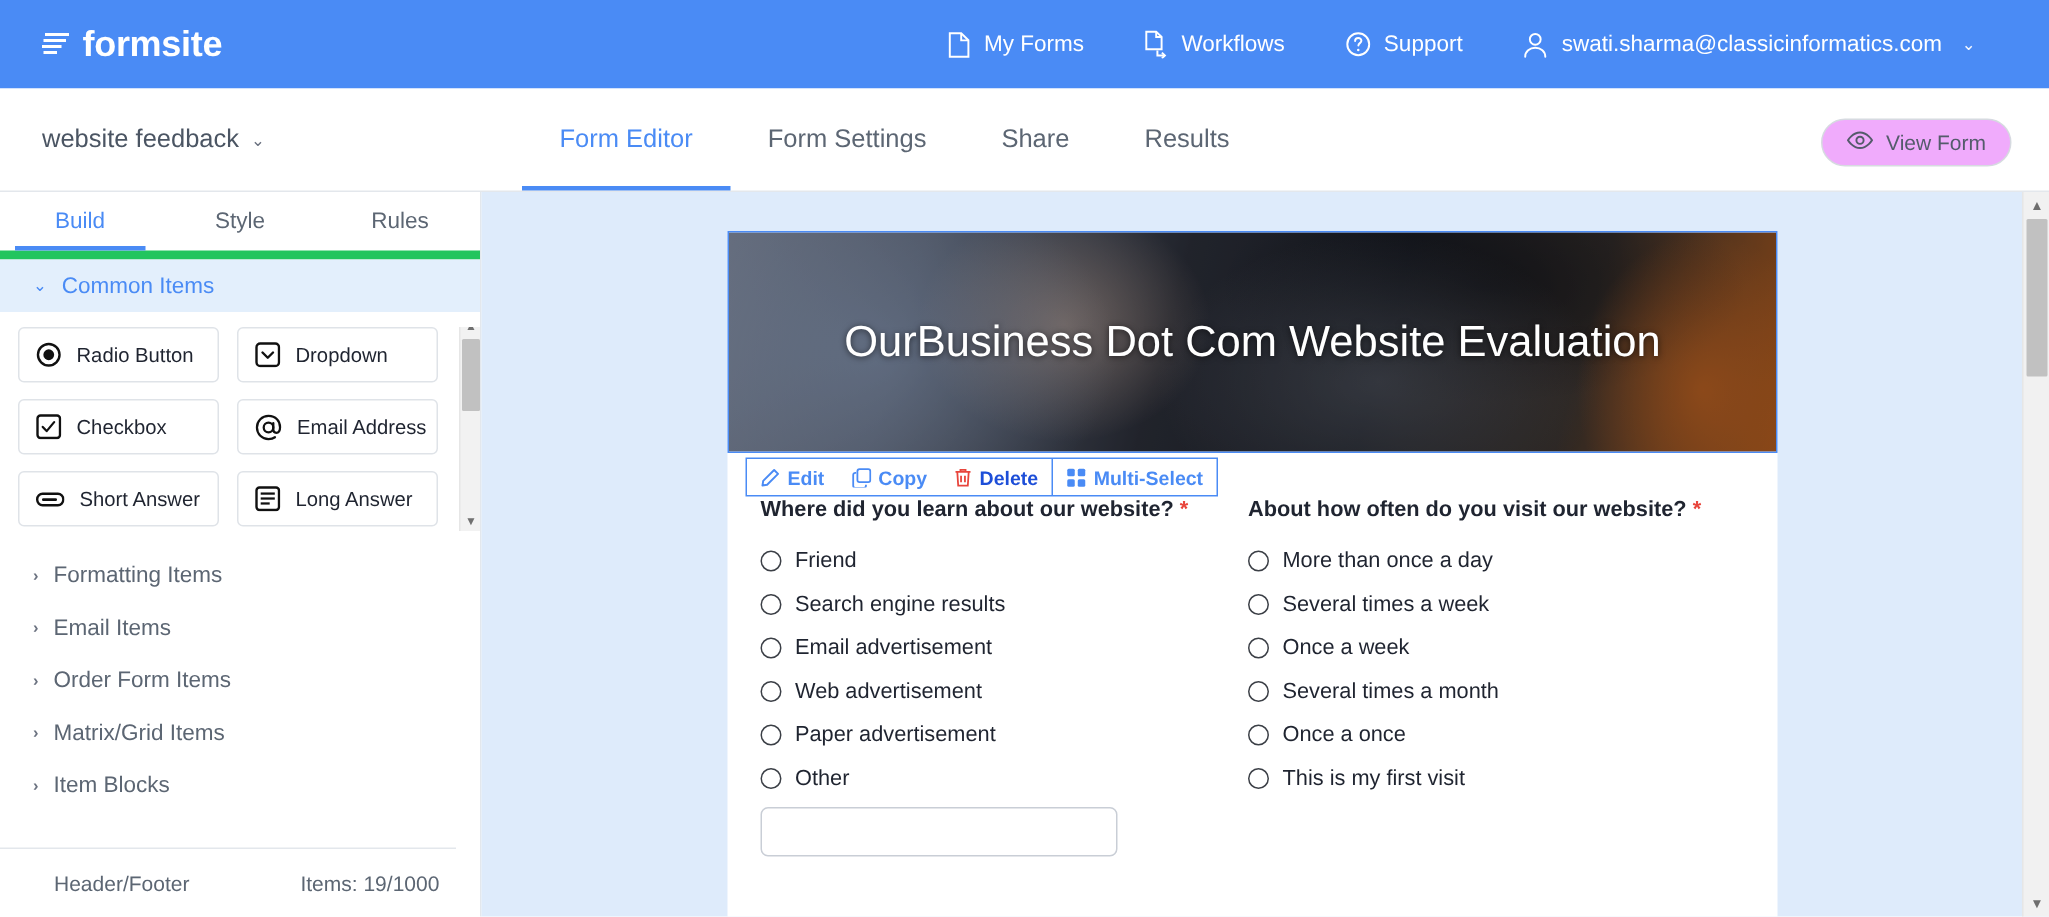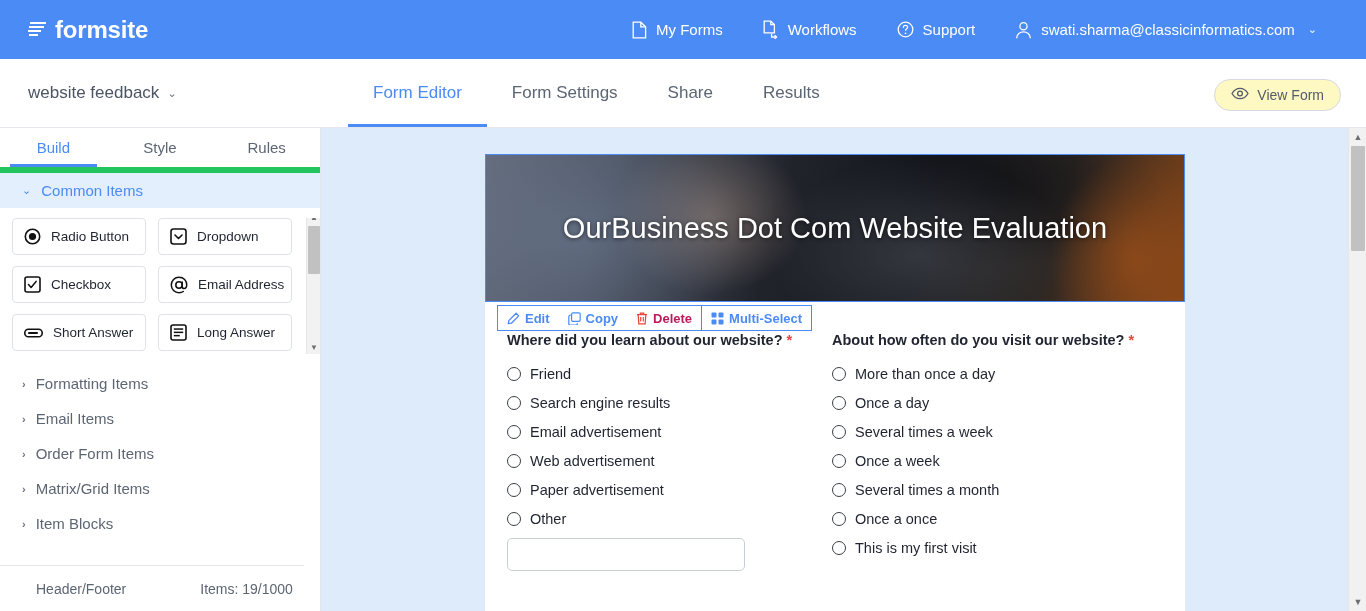--- a/index.html
+++ b/index.html
@@ -66,21 +66,21 @@
   }
   .tab.active { color: #4a8bf5; }
   .tab.active::after {
     content: ""; position: absolute; left: 0; right: 0; bottom: 0;
     height: 3px; background: #4a8bf5;
   }
   .viewform-btn {
     position: absolute; right: 25px; top: 79px;
     height: 32px; padding: 0 16px;
     border: 1px solid #d6dae0; border-radius: 17px;
-    background: #fef9c3; color: #545b6b; font-size: 14px;
+    background: #f0abfc; color: #545b6b; font-size: 14px;
     display: flex; align-items: center; gap: 8px; cursor: pointer;
   }
 
   
   .sidebar {
     position: absolute; left: 0; top: 128px;
     width: 321px; height: 483px;
     background: #ffffff;
     border-right: 1px solid #e3e7ec;
   }
@@ -190,21 +190,21 @@
     position: absolute; left: 12px; top: 151px;
     height: 26px; display: flex; align-items: stretch;
     background: #ffffff; border: 1px solid #4a8bf5;
     z-index: 6;
   }
   .etb {
     display: flex; align-items: center; gap: 5px;
     padding: 0 9px; font-size: 13px; font-weight: bold;
     color: #4a8bf5; cursor: pointer; white-space: nowrap;
   }
-  .etb.delete { color: #be185d; }
+  .etb.delete { color: #1d4ed8; }
   .etb.sep { border-left: 1px solid #4a8bf5; }
   .etb svg { display: block; }
 
   .questions {
     position: absolute; left: 0; top: 178px; width: 700px;
     padding: 0 22px;
     display: flex;
   }
   .qcol { width: 325px; }
   .qcol.right { margin-left: 0; }
@@ -539,24 +539,20 @@
         <div class="q-title">
           <span>About how often do you visit our website?</span>
           <span class="req">*</span>
         </div>
         <div class="opt">
           <span class="radio"></span>
           <span>More than once a day</span>
         </div>
         <div class="opt">
           <span class="radio"></span>
-          <span>Once a day</span>
-        </div>
-        <div class="opt">
-          <span class="radio"></span>
           <span>Several times a week</span>
         </div>
         <div class="opt">
           <span class="radio"></span>
           <span>Once a week</span>
         </div>
         <div class="opt">
           <span class="radio"></span>
           <span>Several times a month</span>
         </div>

